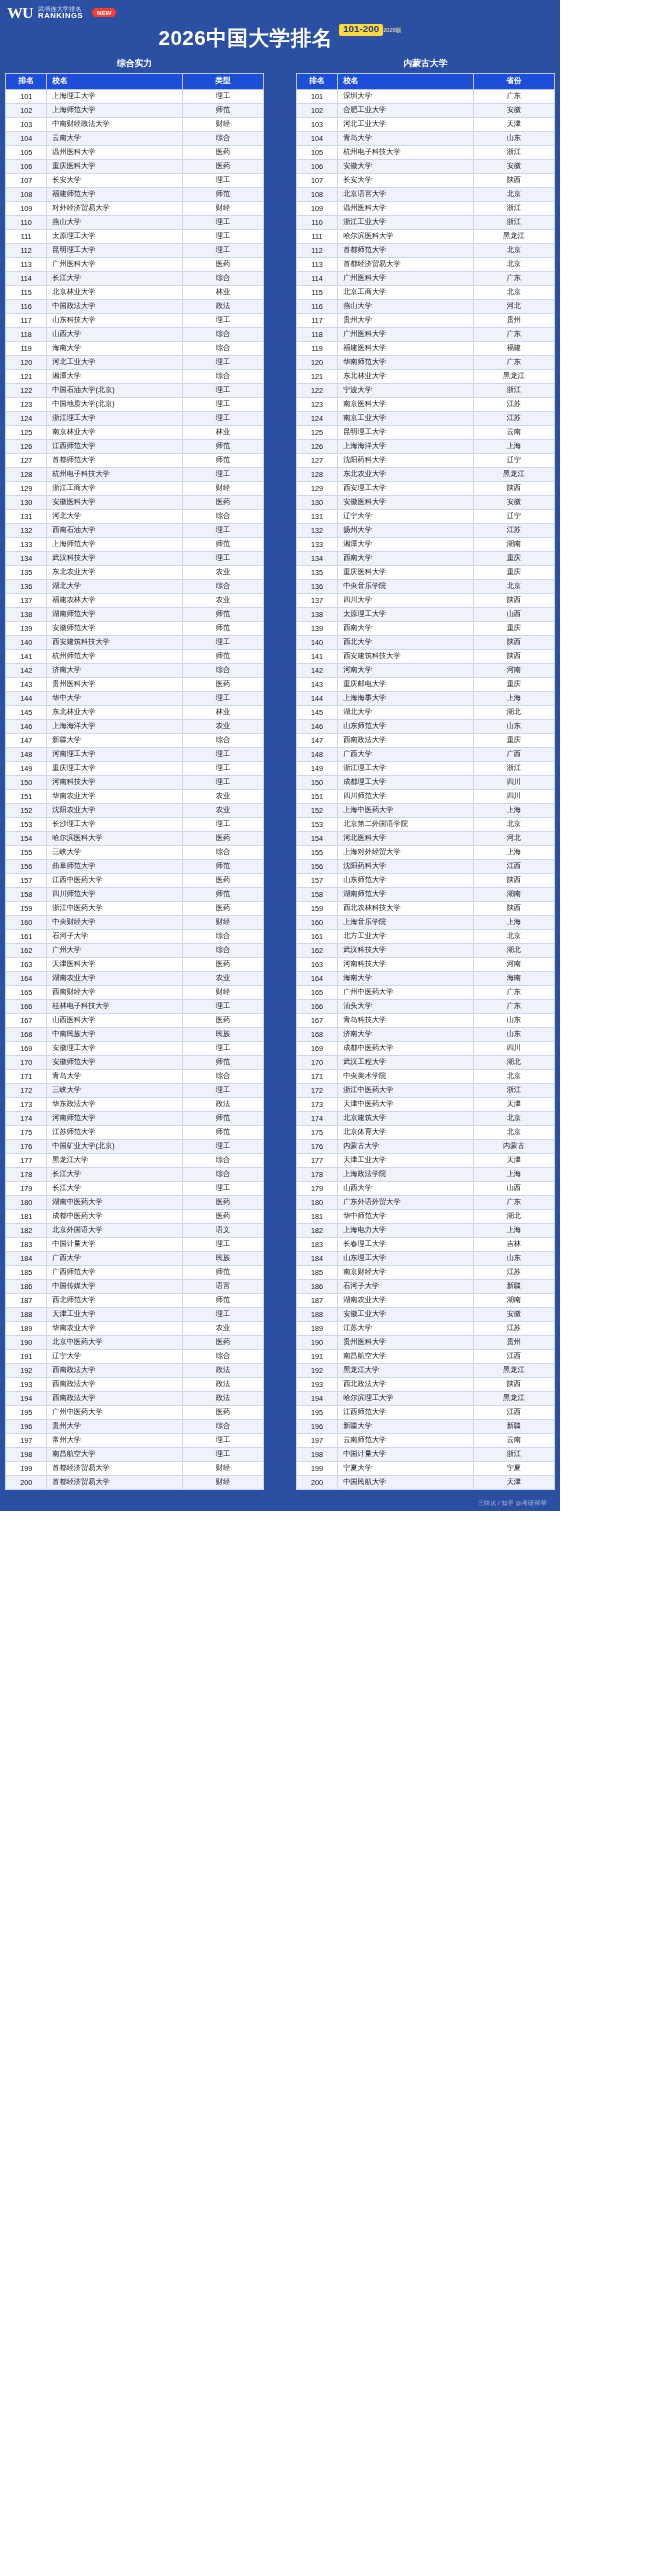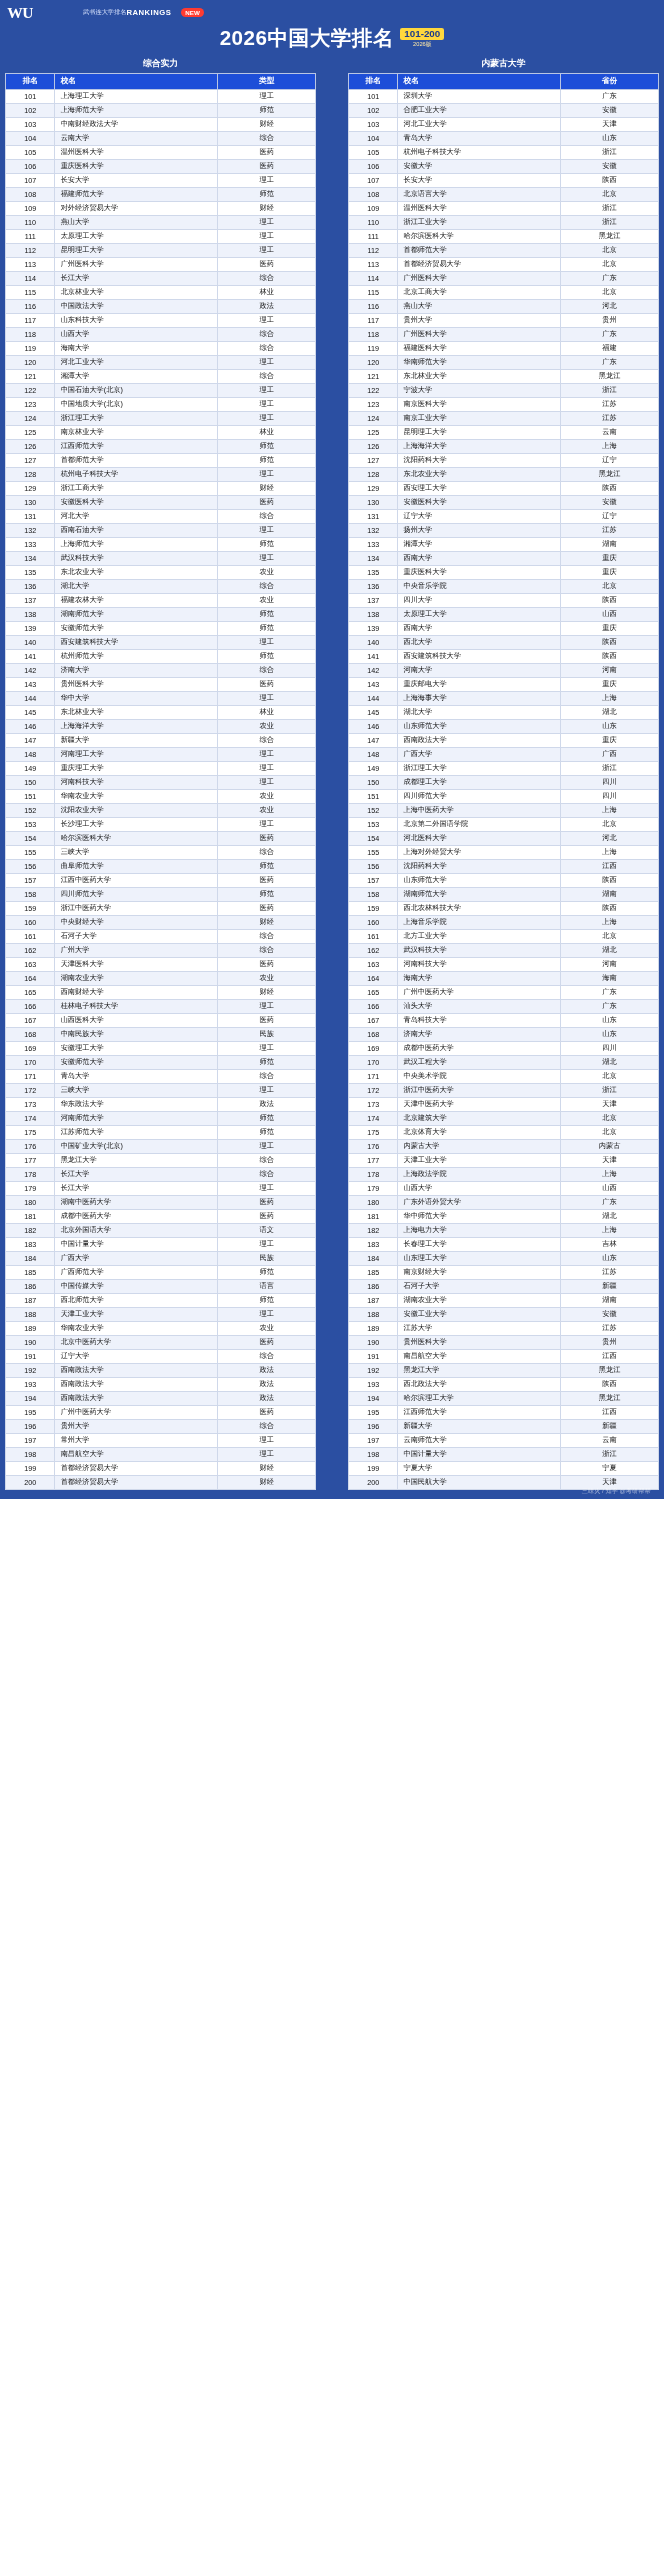--- a/index.html
+++ b/index.html
@@ -1,26 +1,26 @@
 <!DOCTYPE html>
 <html style="font-size:8.2px"><head>
 <meta charset="utf-8">
 <style>
   html,body{margin:0;padding:0;background:#fff;}
   body{width:664px;font-family:"Liberation Sans","DejaVu Sans",sans-serif;color:#111;}
-  .page{width:664px;background:#2b4fa2;padding-bottom:9px;}
+  .page{width:560px;background:#2b4fa2;padding-bottom:21px;}
   .topbar{display:flex;align-items:center;gap:5.2px;padding:5.2px 7.2px 2.1px 7.2px;}
   .logo-mark{font-family:"Liberation Serif",serif;font-weight:bold;font-size:15.5px;color:#fff;letter-spacing:-0.5px;line-height:1;}
-  .logo-text{display:flex;flex-direction:row;line-height:1.05;margin-left:45px;}
+  .logo-text{display:flex;flex-direction:column;line-height:1.05;}
   .logo-cn{font-size:6.2px;color:#dce6ff;}
   .logo-en{font-size:7.7px;color:#fff;font-weight:bold;letter-spacing:0.5px;}
   .new-badge{margin-left:4.1px;background:#ff3b30;color:#fff;font-size:6.2px;font-weight:bold;border-radius:5.2px;padding:1px 4.6px;}
-  .title-row{display:flex;align-items:center;justify-content:center;gap:6.2px;padding:1px 0 5.2px 0;}
+  .title-row{display:flex;align-items:flex-start;justify-content:center;gap:6.2px;padding:1px 0 5.2px 0;}
   .main-title{font-size:20.6px;font-weight:bold;color:#fff;letter-spacing:0.5px;}
-  .range-badge{display:flex;flex-direction:column;align-items:center;line-height:1.1;}
+  .range-badge{display:flex;flex-direction:row;align-items:center;line-height:1.1;}
   .range-top{background:#ffd83d;color:#1b3a8c;font-weight:bold;font-size:9.8px;border-radius:2.1px;padding:0.5px 4.1px;}
   .range-bot{font-size:5.7px;color:#ffe9a6;margin-top:1px;}
   .table-wrap{display:flex;gap:14px;padding:0 5.2px;}
   .col{flex:1;}
   .cap{text-align:center;color:#fff;font-size:8.8px;font-weight:bold;padding:1px 0 2.6px 0;}
   table{width:100%;border-collapse:collapse;background:#fff;table-layout:fixed;}
   th{background:#1d4ed8;color:#fff;font-size:7.7px;font-weight:bold;padding:2.6px 0;border:0.5px solid #b9c6e4;}
   td{font-size:7.2px;padding:1.5px 2.1px;border:0.5px solid #cfd8ea;text-align:center;white-space:nowrap;overflow:hidden;text-overflow:ellipsis;}
   tr:nth-child(even) td{background:#eef2fb;}
   .c-rank{width:16%;}

